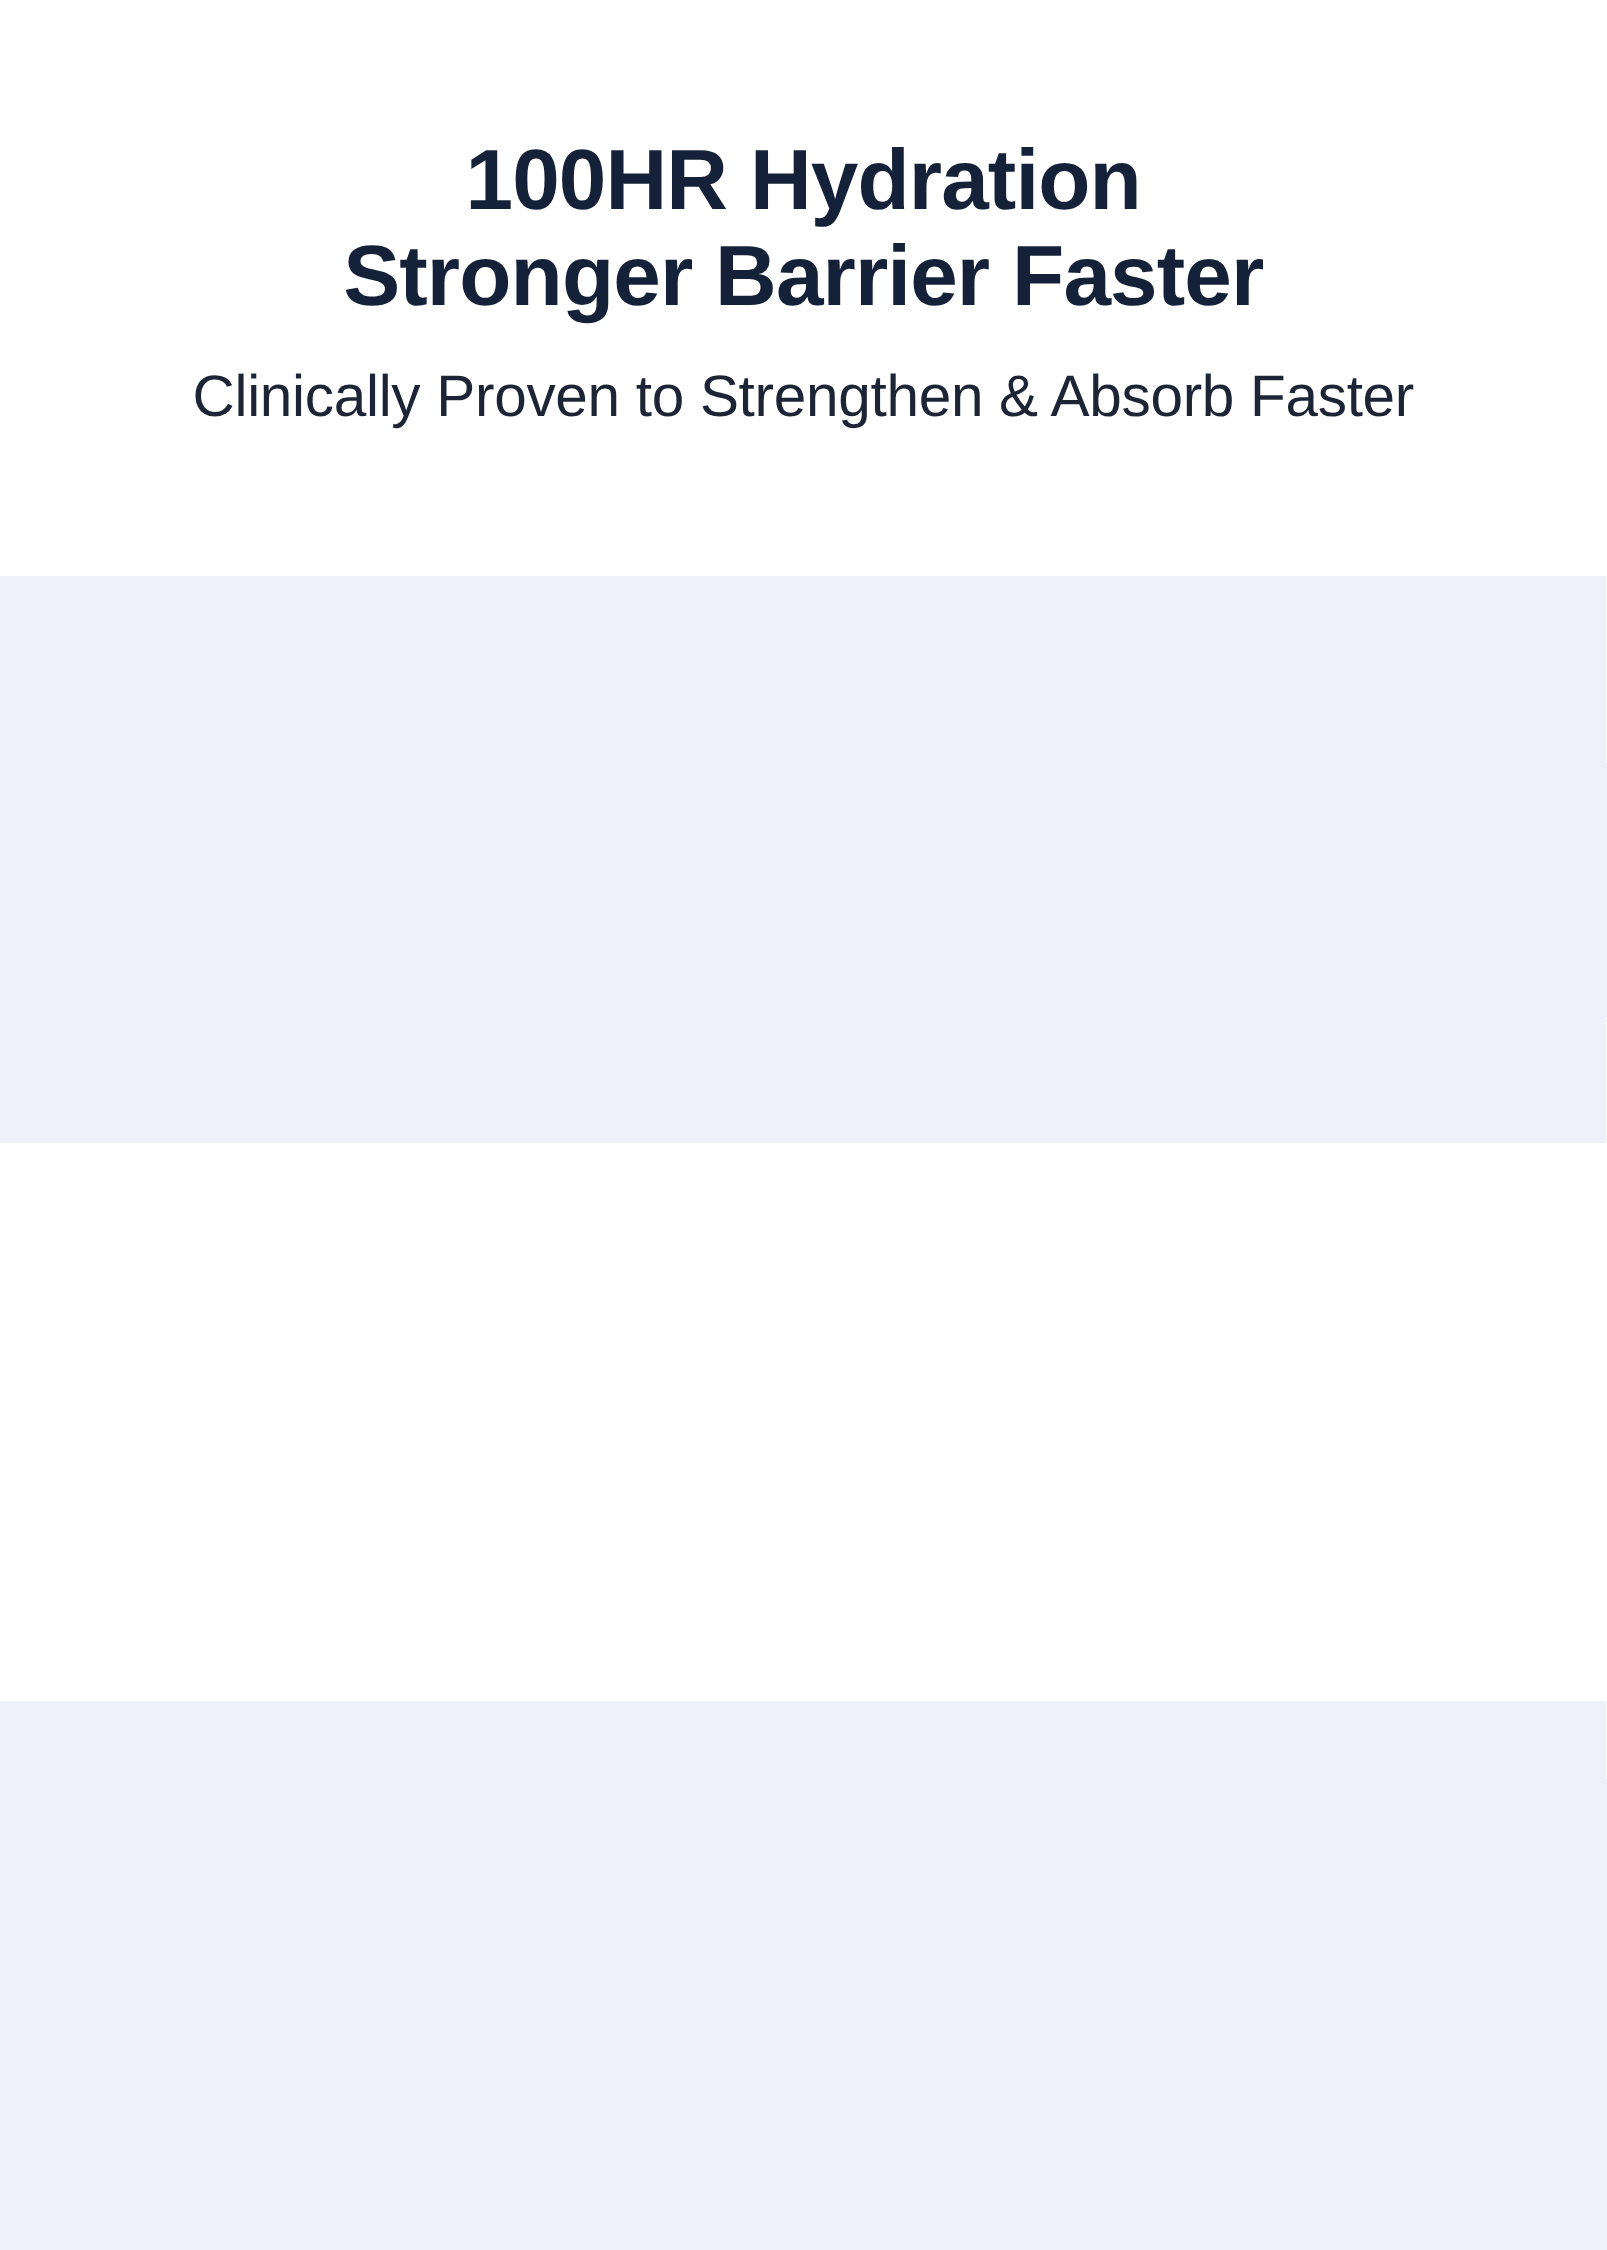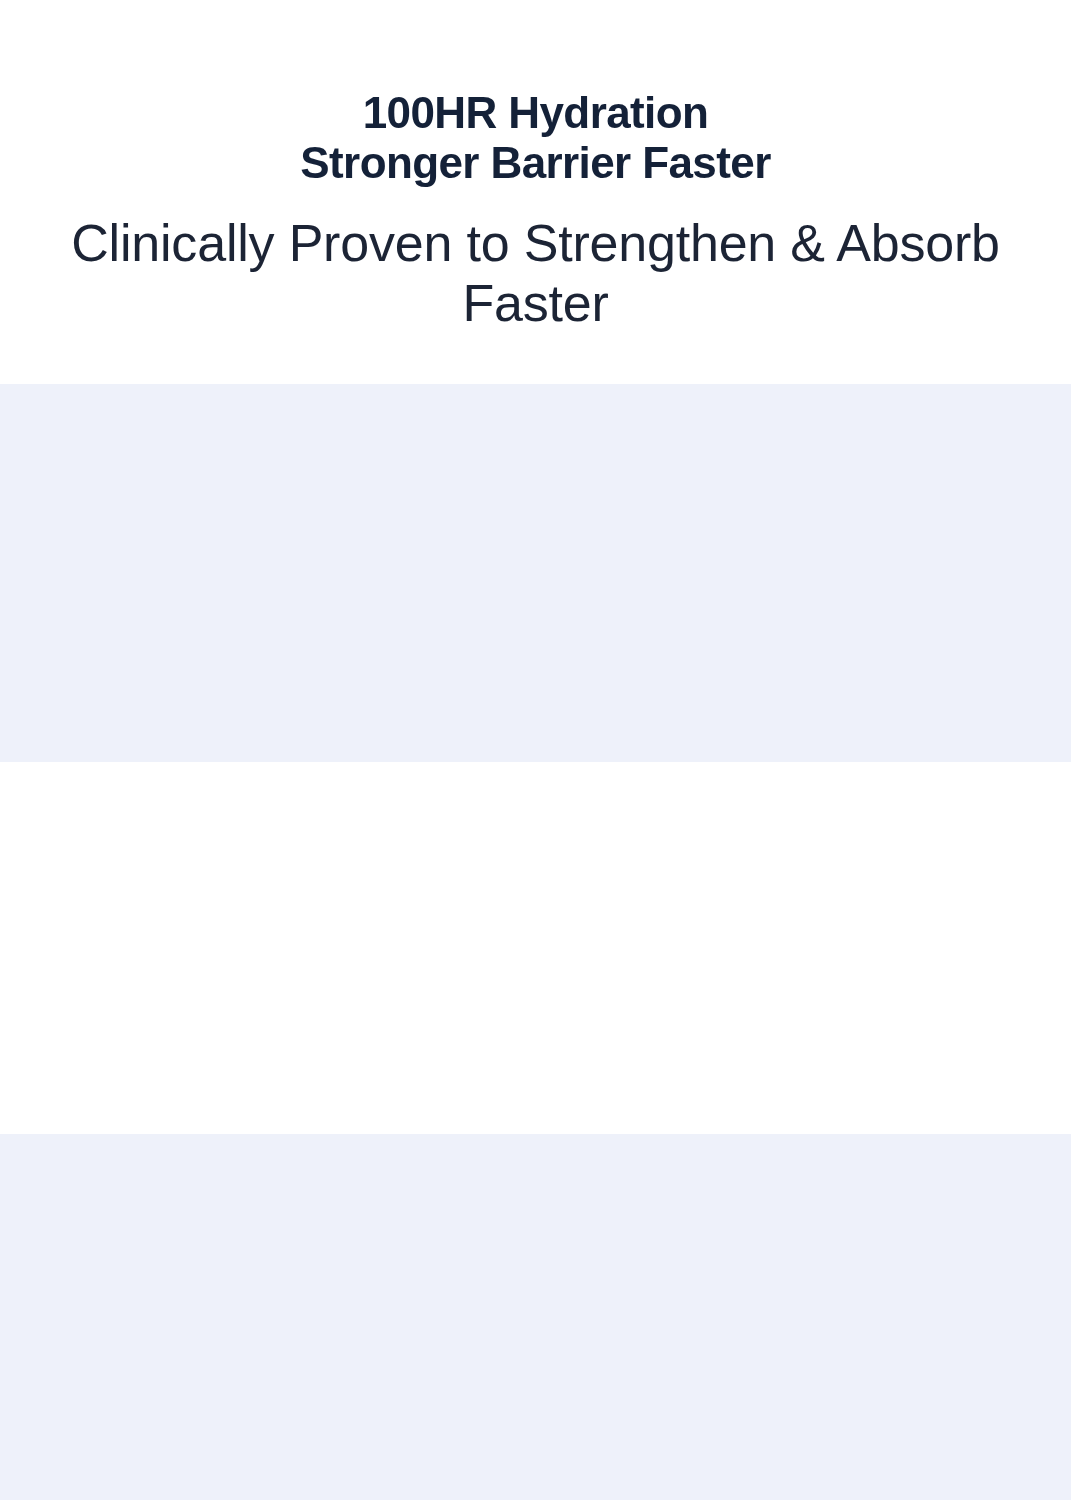--- a/index.html
+++ b/index.html
@@ -20,32 +20,32 @@
   
   .hero {
     position:absolute; left:0; top:0;
     width:1071px; height:384px;
     background:#ffffff;
     display:flex; flex-direction:column;
     align-items:center; justify-content:flex-start;
     padding-top:88px;
   }
   .hero-title {
-    font-size:44px;
+    font-size:57px;
     font-weight:700;
     line-height:1.13;
     color:#142138;
     text-align:center;
     letter-spacing:-0.6px;
     width:1010px;
   }
   .hero-title .line { display:block; }
   .hero-sub {
     margin-top:26px;
-    font-size:52px;
+    font-size:39px;
     font-weight:400;
     color:#1c2435;
     text-align:center;
     letter-spacing:-0.2px;
   }
 
   
   .band {
     position:absolute; left:0; width:1071px;
     overflow:hidden;

